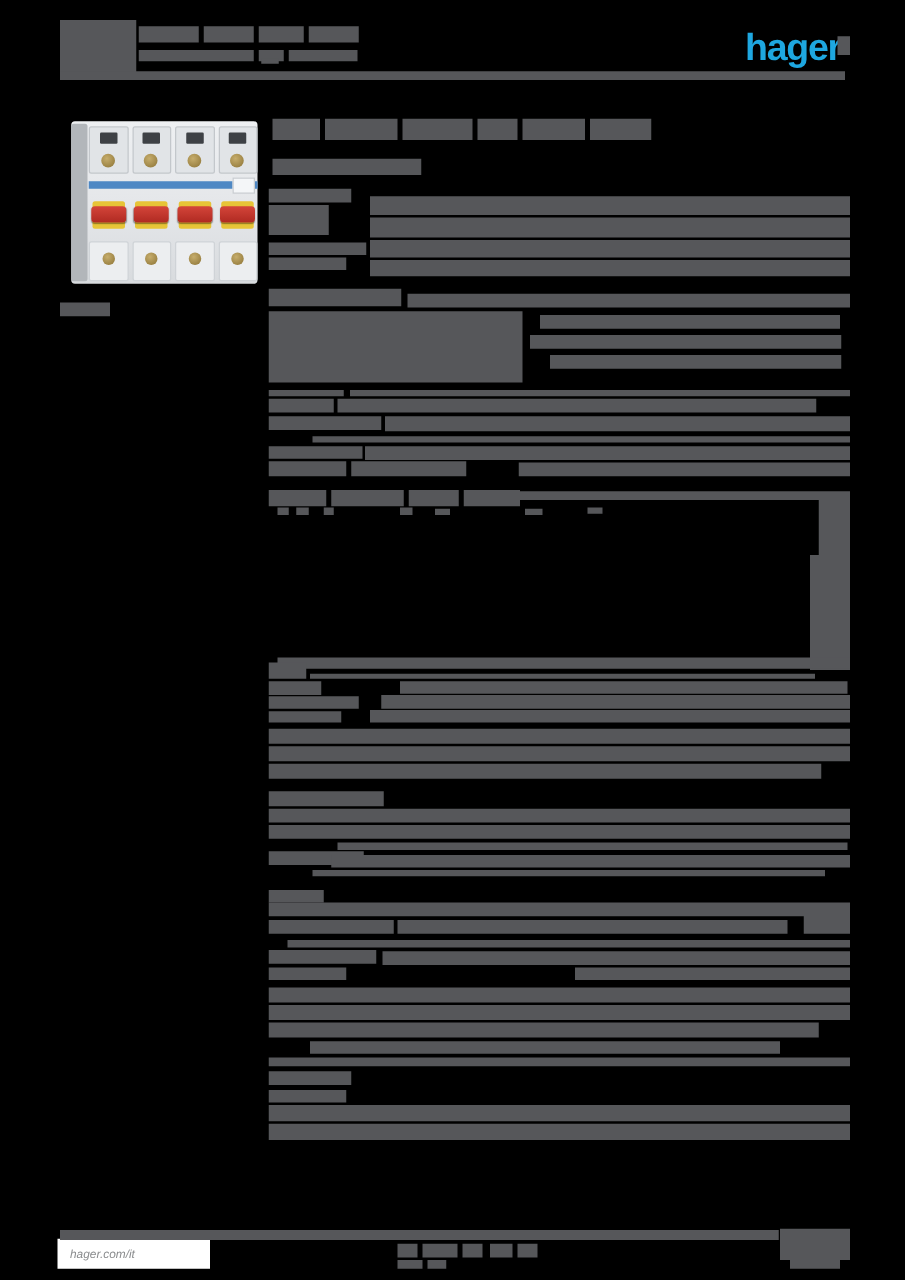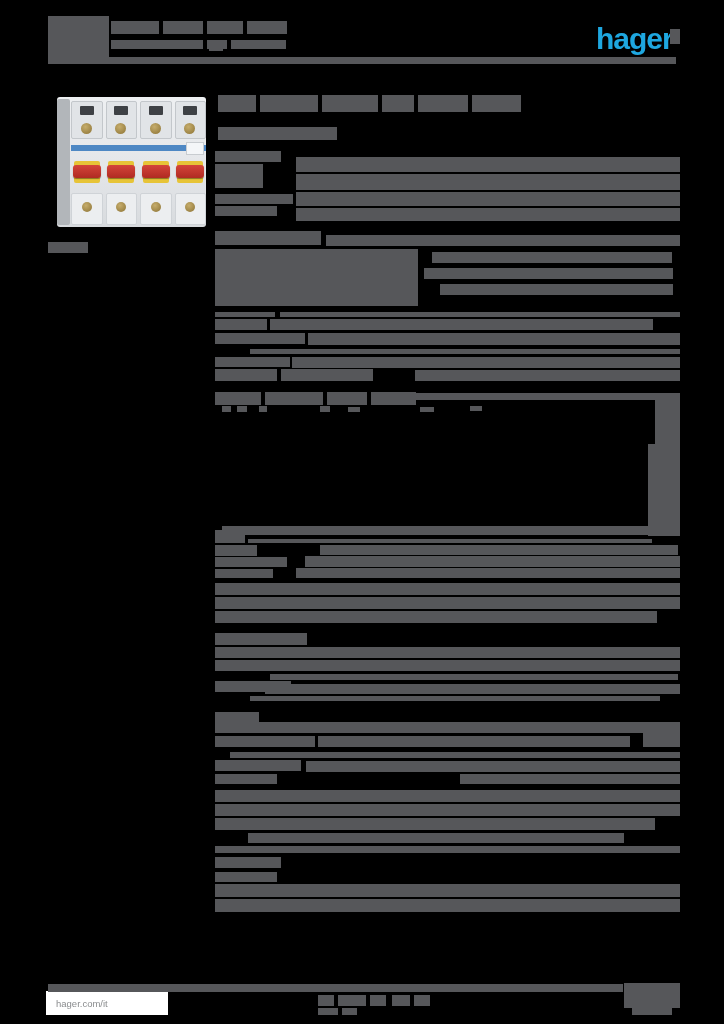--- a/index.html
+++ b/index.html
@@ -45,21 +45,21 @@
            background:radial-gradient(circle at 40% 35%,#c6ad6c,#9d8445 70%);border-radius:50%;}
 
   
   .frame-top{position:absolute;left:416px;top:393px;width:264px;height:7px;background:var(--block-gray);}
   .frame-right-a{position:absolute;left:655px;top:400px;width:25px;height:44px;background:var(--block-gray);}
   .frame-right-b{position:absolute;left:648px;top:444px;width:32px;height:92px;background:var(--block-gray);}
   .frame-bottom{position:absolute;left:222px;top:526px;width:458px;height:9px;background:var(--block-gray);}
 
   
   .site-box{position:absolute;left:46px;top:991px;width:122px;height:24px;background:var(--white);
-            display:flex;align-items:center;}
+            display:flex;align-items:center;font-style:italic;}
   .site-text{color:var(--footer-text);font-size:9.5px;padding-left:10px;}
   .badge-a{position:absolute;left:624px;top:983px;width:56px;height:25px;background:var(--block-gray);}
   .badge-b{position:absolute;left:632px;top:1008px;width:40px;height:7px;background:var(--block-gray);}
 </style>
 </head>
 <body>
 
 <div class="page">
 
   <div class="logo">hager</div>

